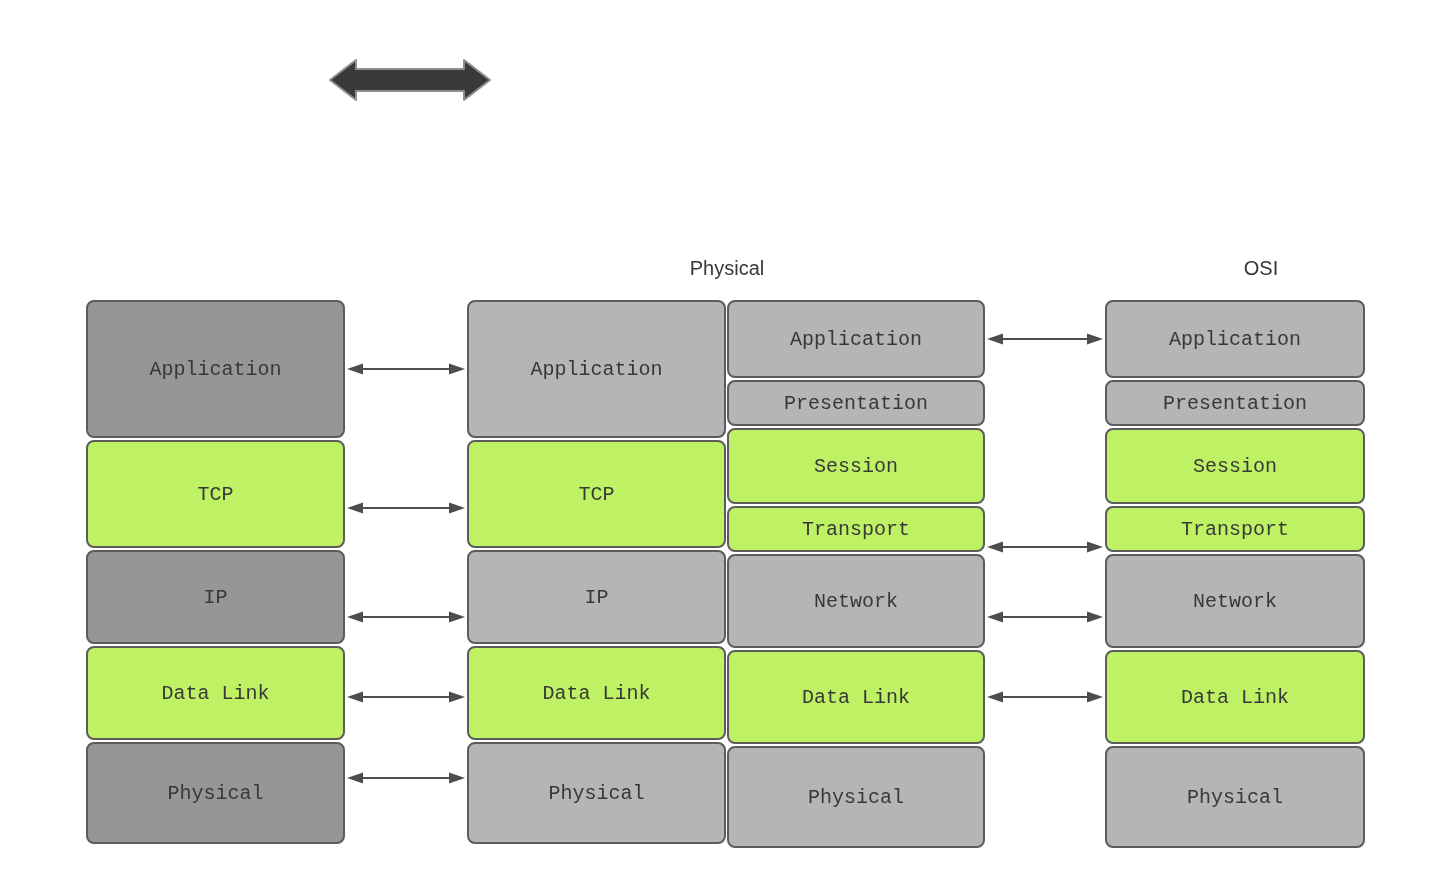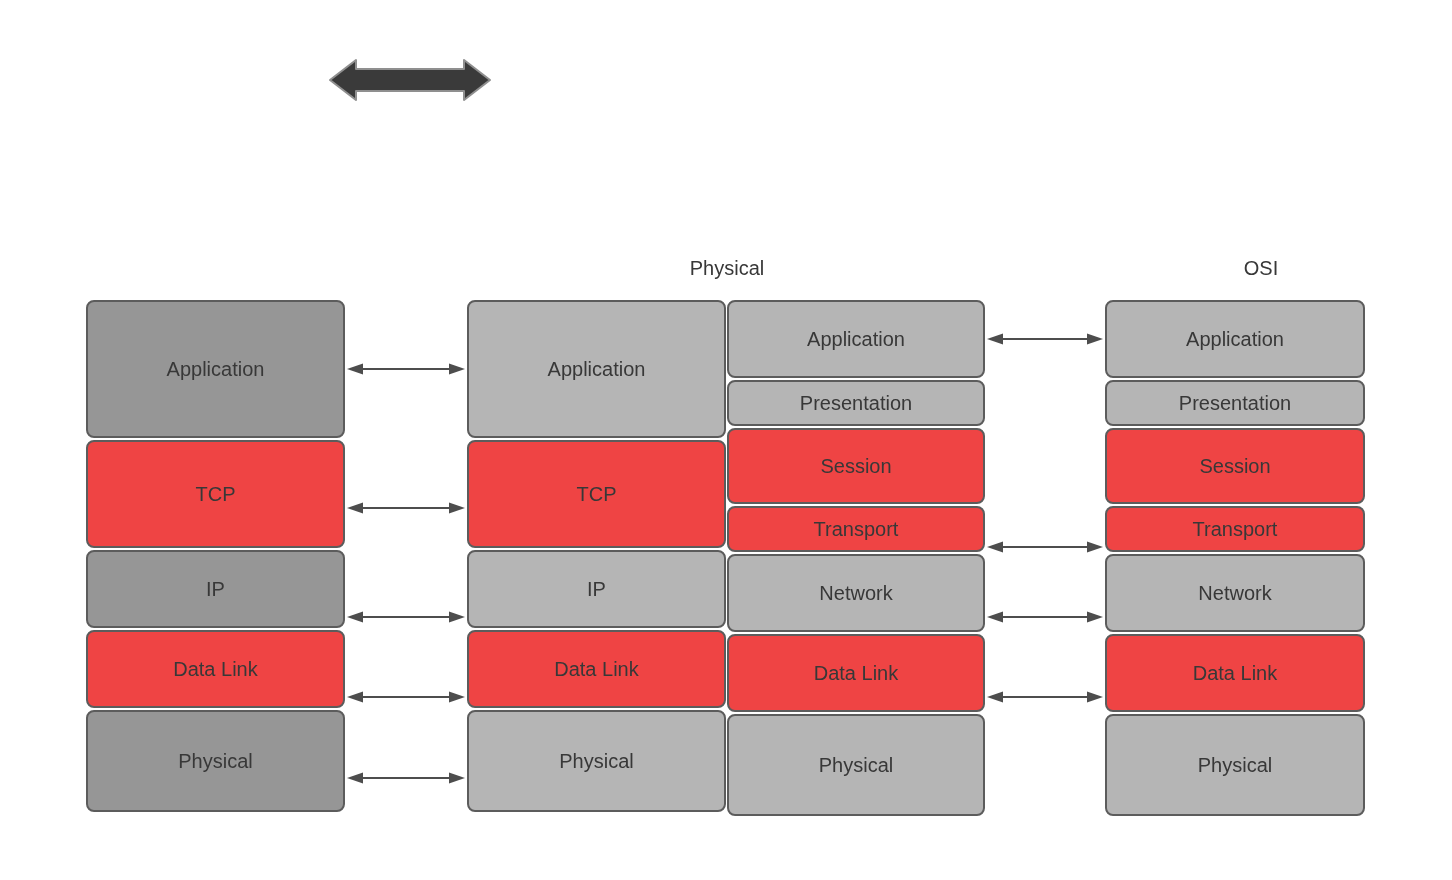--- a/index.html
+++ b/index.html
@@ -21,28 +21,28 @@
     position:absolute;top:300px;display:flex;flex-direction:column;gap:2px;
   }
   #col-tcpip{left:86px;width:259px;}
   #col-gateway-left{left:467px;width:259px;}
   #col-gateway-right{left:727px;width:258px;}
   #col-osi{left:1105px;width:260px;}
 
   .layer-box{
     box-sizing:border-box;border:2px solid #5c5c5c;border-radius:8px;
     display:flex;align-items:center;justify-content:center;
-    font-size:20px;color:#383838;text-align:center;
+    font-size:20px;color:#383838;text-align:center;font-family:Liberation Mono, monospace;
   }
   .shade-dark{background:#969696;}
   .shade-light{background:#b5b5b5;}
-  .shade-white{background:#ef4444;justify-content:center;}
+  .shade-white{background:#bef264;justify-content:center;}
   .sz-r1{height:138px;}
   .sz-r2{height:108px;}
-  .sz-r3{height:78px;}
+  .sz-r3{height:94px;}
   .sz-r4{height:102px;}
   .sz-s1{height:78px;}
   .sz-s2{height:46px;}
   .sz-s3{height:76px;}
 
   #overlay{position:absolute;left:0;top:0;pointer-events:none;}
 </style>
 </head>
 <body>
 

